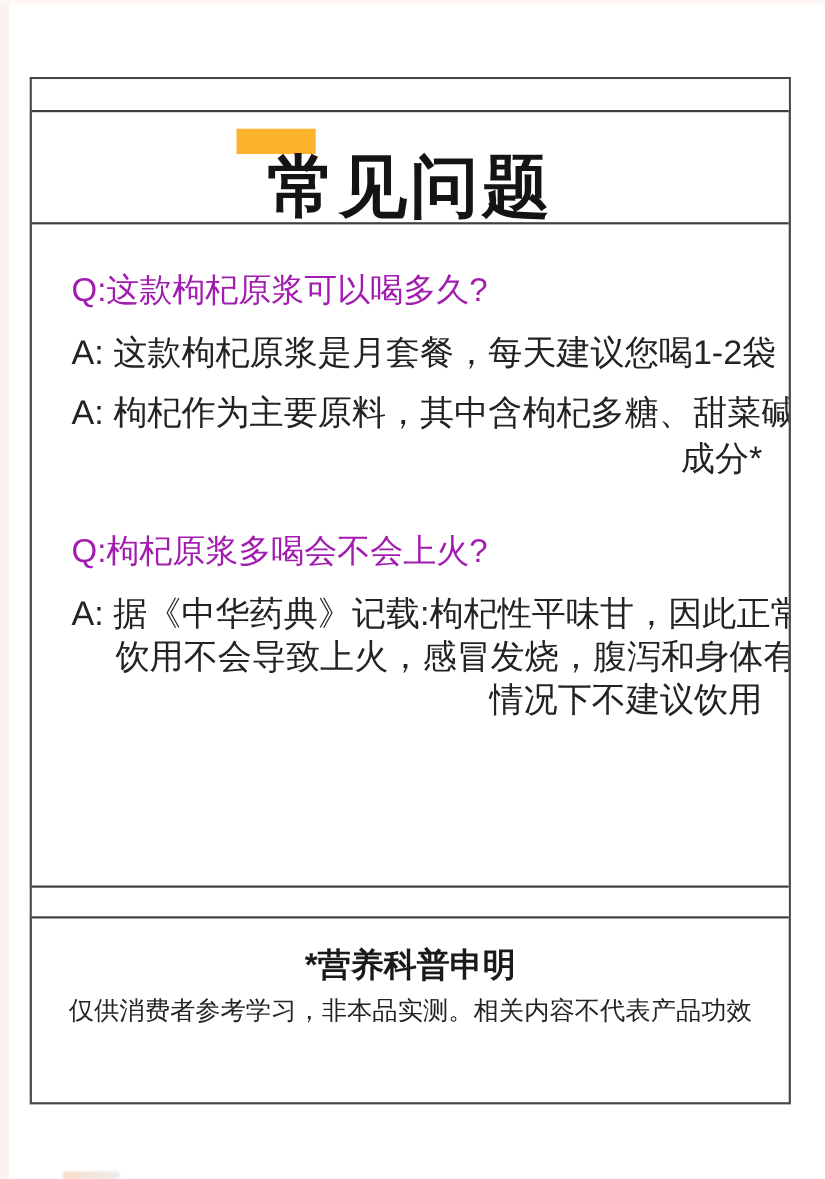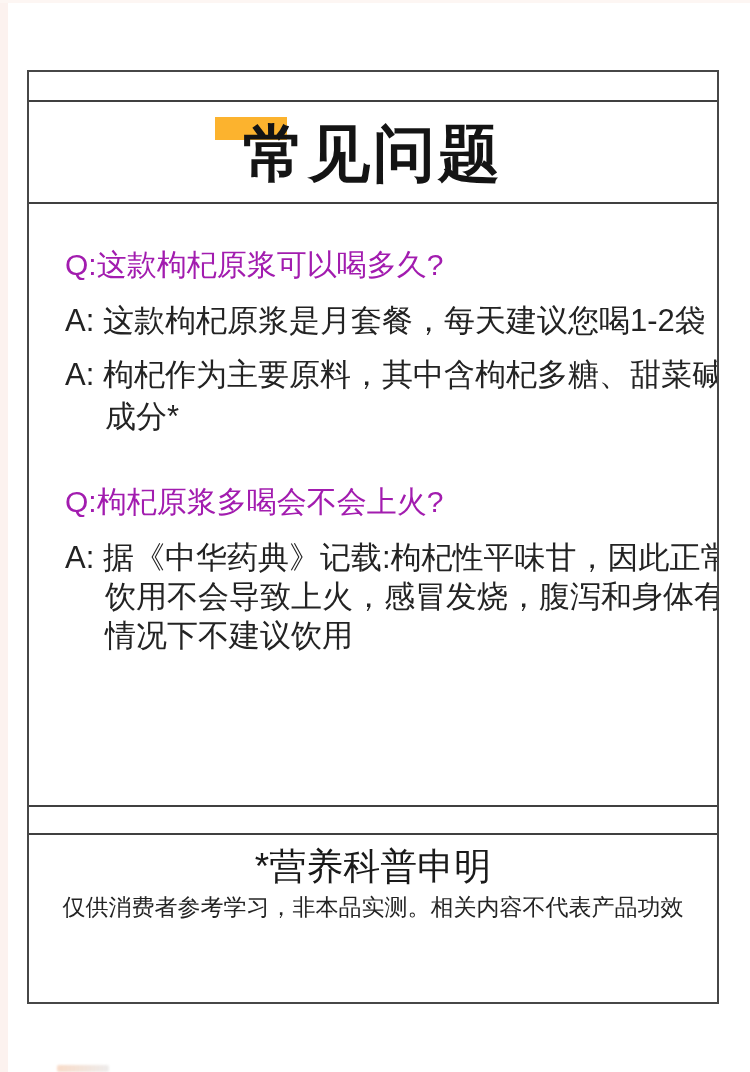--- a/index.html
+++ b/index.html
@@ -32,21 +32,21 @@
     flex-direction: column;
   }
   .row { border-top: 2px solid #404040; }
   .row.first { border-top: none; }
   .band { height: 28px; flex: none; background: #ffffff; }
   .band2 { height: 26px; }
 
   .title-row {
     height: 100px; flex: none;
     position: relative;
-    display: flex; align-items: center; justify-content: center;
+    display: flex; align-items: flex-end; justify-content: center;
   }
   .title-highlight {
     position: absolute;
     left: 186px; top: 15px;
     width: 72px; height: 23px;
     background: #fcb32e;
   }
   .title {
     position: relative;
     z-index: 1;
@@ -64,38 +64,38 @@
     padding: 0 24px 0 36px;
     overflow: hidden;
   }
   .q {
     font-size: 30px;
     line-height: 38px;
     color: #a21caf;
     white-space: nowrap;
   }
   .a { font-size: 31px; color: #232323; }
-  .a-line { line-height: 42px; white-space: nowrap; }
+  .a-line { line-height: 42px; white-space: nowrap; text-align: right; }
   .a-line.cont { margin-left: 40px; }
   .a3 .a-line { line-height: 39px; }
   .q1 { margin-top: 42px; }
   .a1 { margin-top: 16px; }
   .q2 { margin-top: 64px; }
   .a2 { margin-top: 12px; }
   .q3 { margin-top: 45px; }
   .a3 { margin-top: 17px; }
 
   .disclaimer-row {
     height: 167px; flex: none;
     text-align: center;
   }
   .disc-title {
-    margin-top: 13px;
-    font-size: 37px;
-    font-weight: normal;
+    margin-top: 24px;
+    font-size: 30px;
+    font-weight: bold;
     color: #1a1a1a;
     line-height: 37px;
   }
   .disc-body {
     margin-top: 7px;
     font-size: 23px;
     color: #242424;
   }
   .disc-line { line-height: 31px; }
 

